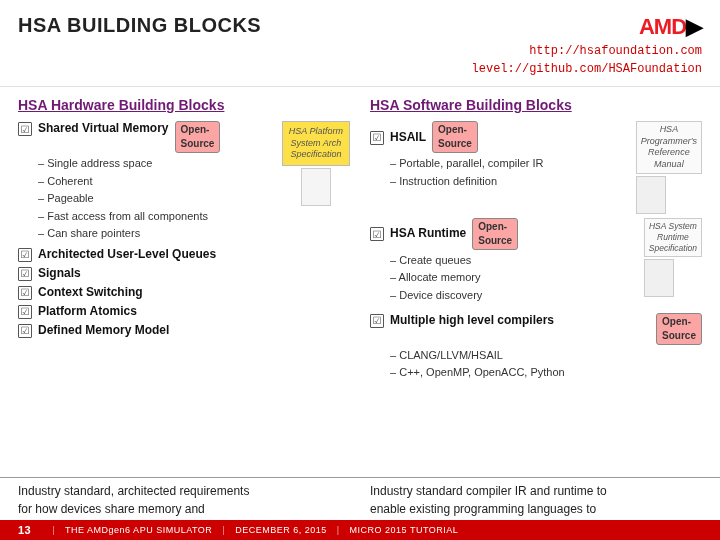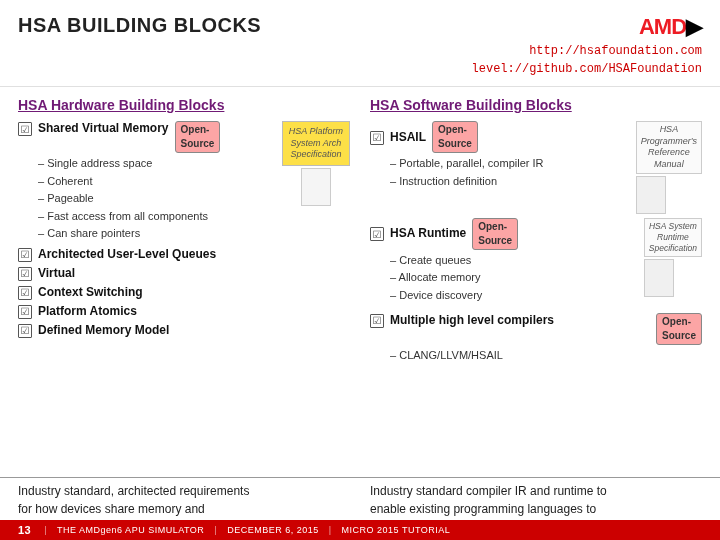--- a/index.html
+++ b/index.html
@@ -207,21 +207,21 @@
       font-size: 9px;
       padding: 4px 18px;
       display: flex;
       align-items: center;
       gap: 10px;
       letter-spacing: 0.5px;
     }
     .footer-num {
       font-size: 11px;
       font-weight: bold;
-      margin-right: 3px;
+      margin-right: 11px;
     }
     .footer-sep {
       opacity: 0.6;
     }
     .shvm-row {
       display: flex;
       align-items: flex-start;
     }
     .shvm-main {
       flex: 1;
@@ -272,21 +272,21 @@
           <div class="doc-thumb"></div>
         </div>
       </div>
 
       <div class="block-item">
         <div class="checkbox-icon">☑</div>
         <span class="block-label">Architected User-Level Queues</span>
       </div>
       <div class="block-item">
         <div class="checkbox-icon">☑</div>
-        <span class="block-label">Virtual</span>
+        <span class="block-label">Signals</span>
       </div>
       <div class="block-item">
         <div class="checkbox-icon">☑</div>
         <span class="block-label">Context Switching</span>
       </div>
       <div class="block-item">
         <div class="checkbox-icon">☑</div>
         <span class="block-label">Platform Atomics</span>
       </div>
       <div class="block-item">
@@ -341,20 +341,21 @@
 
       <div style="display:flex; align-items:flex-start; gap:6px; margin-bottom:2px;">
         <div class="block-item" style="margin-bottom:0; flex:1;">
           <div class="checkbox-icon">☑</div>
           <span class="block-label">Multiple high level compilers</span>
         </div>
         <div class="open-source-badge" style="align-self:center;">Open-<br>Source</div>
       </div>
       <div class="sub-items">
         <div class="sub-item">CLANG/LLVM/HSAIL</div>
+        <div class="sub-item">C++, OpenMP, OpenACC, Python</div>
       </div>
     </div>
   </div>
 
   <div class="bottom-section">
     <div class="bottom-text">
       <span style="white-space:pre-line;">Industry standard, architected requirements
 for how devices share memory and
 communicate with each other</span>
     </div>

